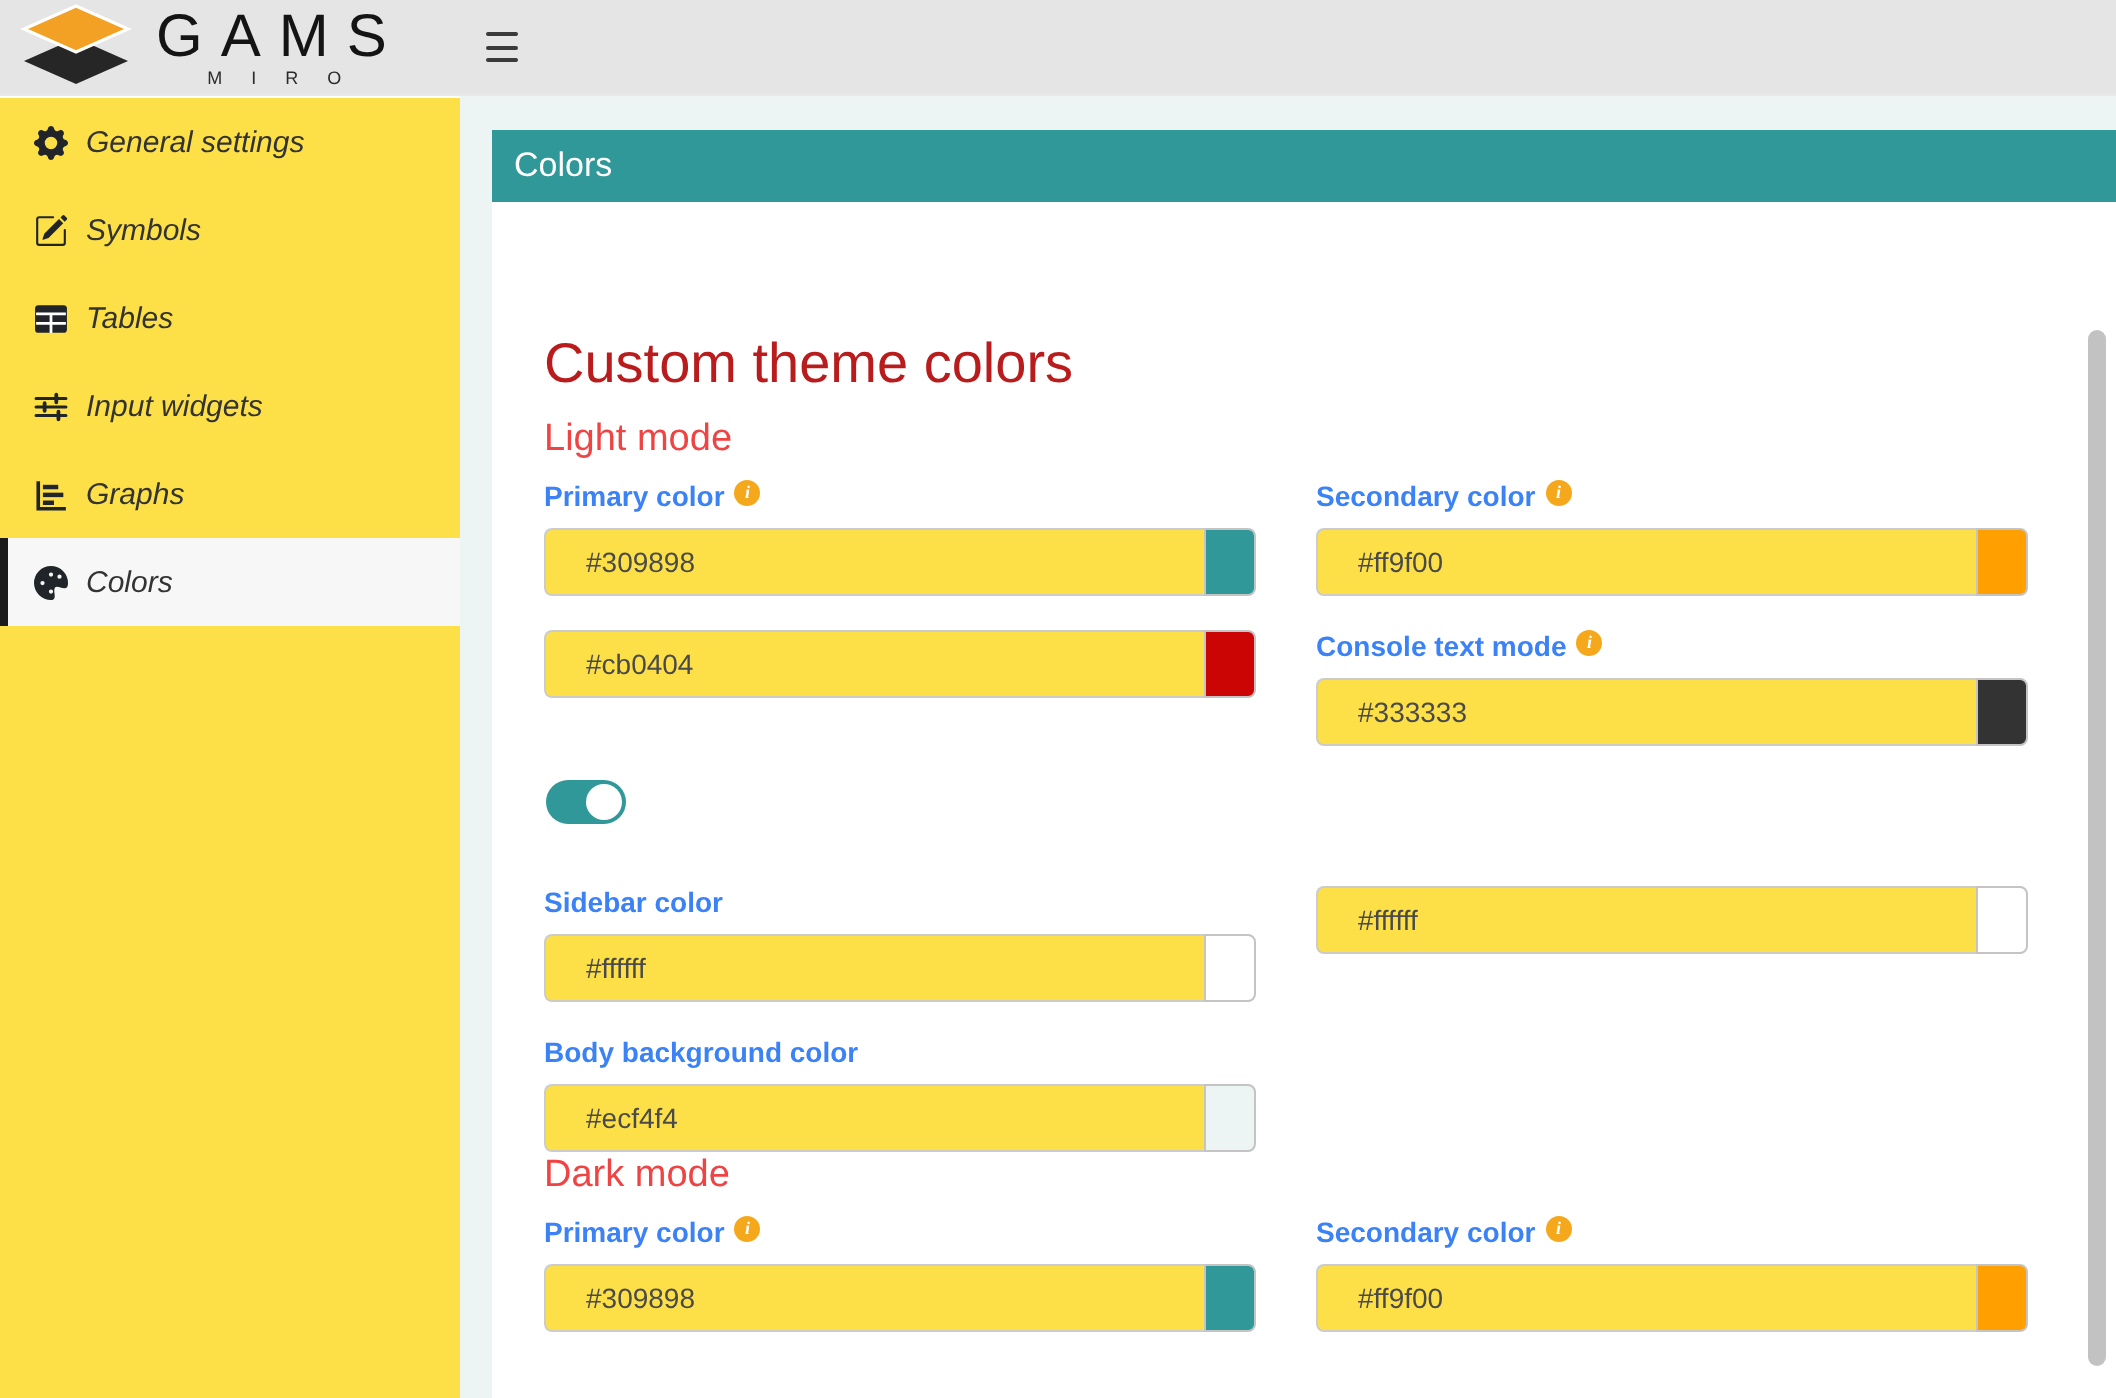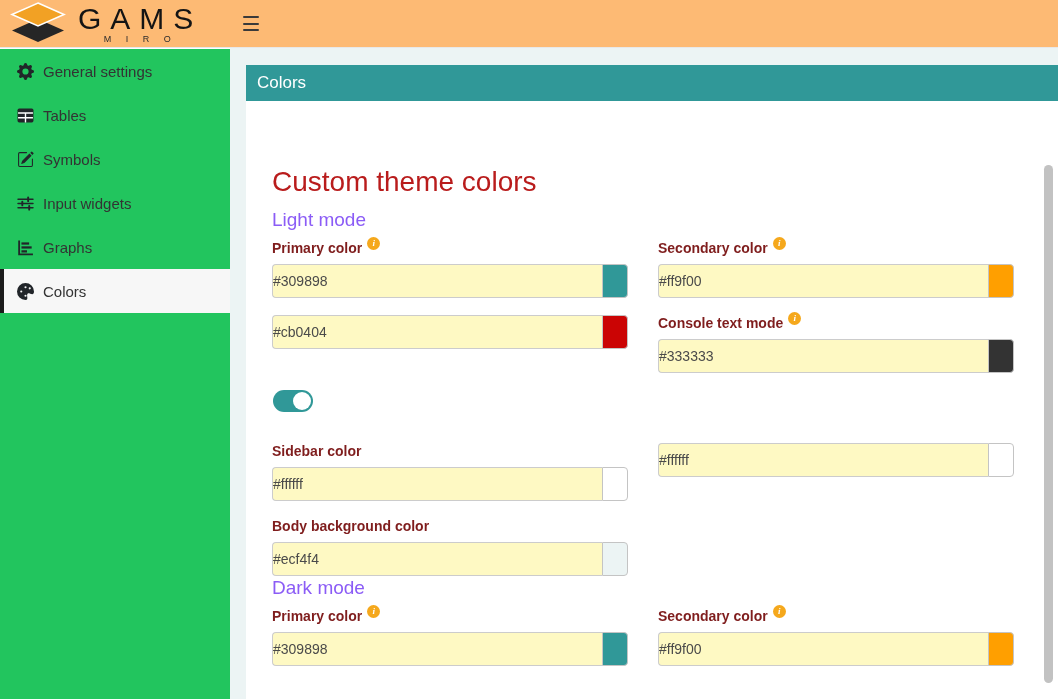--- a/index.html
+++ b/index.html
@@ -1,64 +1,64 @@
 <!DOCTYPE html>
 <html><head>
 <meta charset="utf-8">
 <style>
   * { margin:0; padding:0; box-sizing:border-box; }
   html,body { width:1058px; height:699px; overflow:hidden; background:#fff;
               font-family:"Liberation Sans", sans-serif; }
 
   
   .topbar { position:absolute; left:0; top:0; width:1058px; height:48px;
-            background:#fdba74; border-bottom:1px solid #e8e8e8; z-index:20; }
+            background:#e5e5e5; border-bottom:1px solid #e8e8e8; z-index:20; }
   .logo { position:absolute; left:8px; top:2px; display:flex; align-items:center; }
   .logo svg { display:block; }
   .logo-textwrap { display:inline-block; margin-left:10px; text-align:center; }
   .logo-text { font-size:30px; letter-spacing:9px; color:#141414; line-height:30px; }
   .logo-subtext { font-size:9px; letter-spacing:6px; color:#2b2b2b; margin-top:0px; }
   .hamburger { position:absolute; left:243px; top:16px; width:16px; height:15px;
                cursor:pointer; display:flex; flex-direction:column; justify-content:space-between; }
   .hamburger i { display:block; height:2px; background:#3a3a3a; border-radius:1px; }
 
   
   .sidebar { position:absolute; left:0; top:49px; width:230px; height:650px;
-             background:#22c55e; z-index:10; }
+             background:#fde047; z-index:10;font-style:italic; }
   .nav-item { height:44px; display:flex; align-items:center; padding-left:17px;
               cursor:pointer; color:#333; font-size:15px; }
   .nav-item .icn { width:17px; height:17px; margin-right:9px; color:#212529; flex:0 0 auto; }
   .nav-item .icn svg { width:17px; height:17px; display:block; }
   .nav-item.active { background:#f7f7f7; border-left:4px solid #1b1b1b; padding-left:13px; }
 
   
   .content { position:absolute; left:230px; top:48px; width:828px; height:651px;
              background:#ecf4f4; padding:17px 0 0 16px; }
   .panel { width:812px; }
   .panel-header { height:36px; background:#309898; color:#fff; font-size:17px;
                   line-height:36px; padding-left:11px; }
   .panel-body { background:#fff; min-height:600px; padding:64px 30px 60px 26px; }
 
   h1.page-title { font-size:28px; font-weight:400; color:#b91c1c; margin:0 0 10px; line-height:33px; }
-  h2.mode-heading { font-size:19px; font-weight:400; color:#8b5cf6; margin:0 0 8px; line-height:24px; }
+  h2.mode-heading { font-size:19px; font-weight:400; color:#ef4444; margin:0 0 8px; line-height:24px; }
   h2.dark { }
 
   .frow { display:flex; gap:30px; margin-bottom:17px; }
   .field { width:356px; }
-  .flabel { display:flex; align-items:flex-start; gap:5px; font-size:14px; font-weight:700;
-            color:#7f1d1d; margin-bottom:8px; line-height:16px; }
+  .flabel { display:flex; align-items:flex-end; gap:5px; font-size:14px; font-weight:700;
+            color:#3b82f6; margin-bottom:8px; line-height:16px; }
   .info-icon { width:13px; height:13px; border-radius:50%; background:#f5a81c; color:#fff;
                font-size:9px; font-weight:700; font-style:italic; text-align:center;
                line-height:13px; position:relative; top:-3px; cursor:pointer;
                font-family:"Liberation Serif", serif; }
   .info-icon::after { content:"i"; }
   .igroup { display:flex; height:34px; width:356px; }
   .igroup input { flex:1; min-width:0; border:1px solid #ccc; border-right:none;
-                  border-radius:4px 0 0 4px; padding:0 0; font-size:14px; color:#4a4a4a;
-                  outline:none; font-family:"Liberation Sans", sans-serif; background:#fef9c3; }
+                  border-radius:4px 0 0 4px; padding:0 20px; font-size:14px; color:#4a4a4a;
+                  outline:none; font-family:"Liberation Sans", sans-serif; background:#fde047; }
   .swatch { width:26px; border:1px solid #c4c4c4; border-radius:0 4px 4px 0; cursor:pointer; }
 
   .surface-label { margin-bottom:12px; }
   .toggle-block { margin-bottom:31px; }
   .toggle { width:40px; height:22px; border-radius:11px; background:#309898; position:relative;
             cursor:pointer; margin-left:1px; }
   .toggle .knob { position:absolute; right:2px; top:2px; width:18px; height:18px;
                   border-radius:50%; background:#fff; }
 
   
@@ -92,36 +92,36 @@
     <span class="icn">
       <svg viewBox="0 0 16 16" fill="currentColor">
           <path d="M9.405 1.05c-.413-1.4-2.397-1.4-2.81 0l-.1.34a1.464 1.464 0 0 1-2.105.872l-.31-.17c-1.283-.698-2.686.705-1.987 1.987l.169.311c.446.82.023 1.841-.872 2.105l-.34.1c-1.4.413-1.4 2.397 0 2.81l.34.1a1.464 1.464 0 0 1 .872 2.105l-.17.31c-.698 1.283.705 2.686 1.987 1.987l.311-.169a1.464 1.464 0 0 1 2.105.872l.1.34c.413 1.4 2.397 1.4 2.81 0l.1-.34a1.464 1.464 0 0 1 2.105-.872l.31.17c1.283.698 2.686-.705 1.987-1.987l-.169-.311a1.464 1.464 0 0 1 .872-2.105l.34-.1c1.4-.413 1.4-2.397 0-2.81l-.34-.1a1.464 1.464 0 0 1-.872-2.105l.17-.31c.698-1.283-.705-2.686-1.987-1.987l-.311.169a1.464 1.464 0 0 1-2.105-.872l-.1-.34zM8 10.93a2.929 2.929 0 1 1 0-5.86 2.929 2.929 0 0 1 0 5.858z"></path>
         </svg>
     </span>
     <span>General settings</span>
   </div>
 
   <div class="nav-item">
     <span class="icn">
+      <svg viewBox="0 0 16 16" fill="currentColor">
+          <path d="M15.502 1.94a.5.5 0 0 1 0 .706L14.459 3.69l-2-2L13.502.646a.5.5 0 0 1 .707 0l1.293 1.293zm-1.75 2.456-2-2L4.939 9.21a.5.5 0 0 0-.121.196l-.805 2.414a.25.25 0 0 0 .316.316l2.414-.805a.5.5 0 0 0 .196-.12l6.813-6.814z"></path>
+          <path d="M1 13.5A1.5 1.5 0 0 0 2.5 15h11a1.5 1.5 0 0 0 1.5-1.5v-6a.5.5 0 0 0-1 0v6a.5.5 0 0 1-.5.5h-11a.5.5 0 0 1-.5-.5v-11a.5.5 0 0 1 .5-.5H9a.5.5 0 0 0 0-1H2.5A1.5 1.5 0 0 0 1 2.5v11z"></path>
+        </svg>
+    </span>
+    <span>Symbols</span>
+  </div>
+
+  <div class="nav-item">
+    <span class="icn">
       <svg viewBox="0 0 16 16">
           <rect x="0.5" y="1.5" width="15" height="13" rx="1.6" fill="currentColor"></rect>
           <path d="M1 5.6h14 M8 5.6v9 M1 10.1h14" stroke="#ffffff" stroke-width="1.3" fill="none"></path>
         </svg>
     </span>
     <span>Tables</span>
-  </div>
-
-  <div class="nav-item">
-    <span class="icn">
-      <svg viewBox="0 0 16 16" fill="currentColor">
-          <path d="M15.502 1.94a.5.5 0 0 1 0 .706L14.459 3.69l-2-2L13.502.646a.5.5 0 0 1 .707 0l1.293 1.293zm-1.75 2.456-2-2L4.939 9.21a.5.5 0 0 0-.121.196l-.805 2.414a.25.25 0 0 0 .316.316l2.414-.805a.5.5 0 0 0 .196-.12l6.813-6.814z"></path>
-          <path d="M1 13.5A1.5 1.5 0 0 0 2.5 15h11a1.5 1.5 0 0 0 1.5-1.5v-6a.5.5 0 0 0-1 0v6a.5.5 0 0 1-.5.5h-11a.5.5 0 0 1-.5-.5v-11a.5.5 0 0 1 .5-.5H9a.5.5 0 0 0 0-1H2.5A1.5 1.5 0 0 0 1 2.5v11z"></path>
-        </svg>
-    </span>
-    <span>Symbols</span>
   </div>
 
   <div class="nav-item">
     <span class="icn">
       <svg viewBox="0 0 16 16" stroke="currentColor" fill="none" stroke-linecap="round">
           <path d="M1 4h14 M1 8h14 M1 12h14" stroke-width="1.5"></path>
           <path d="M10.5 2.2v3.6 M5 6.2v3.6 M11.5 10.2v3.6" stroke-width="1.8"></path>
         </svg>
     </span>
     <span>Input widgets</span>

